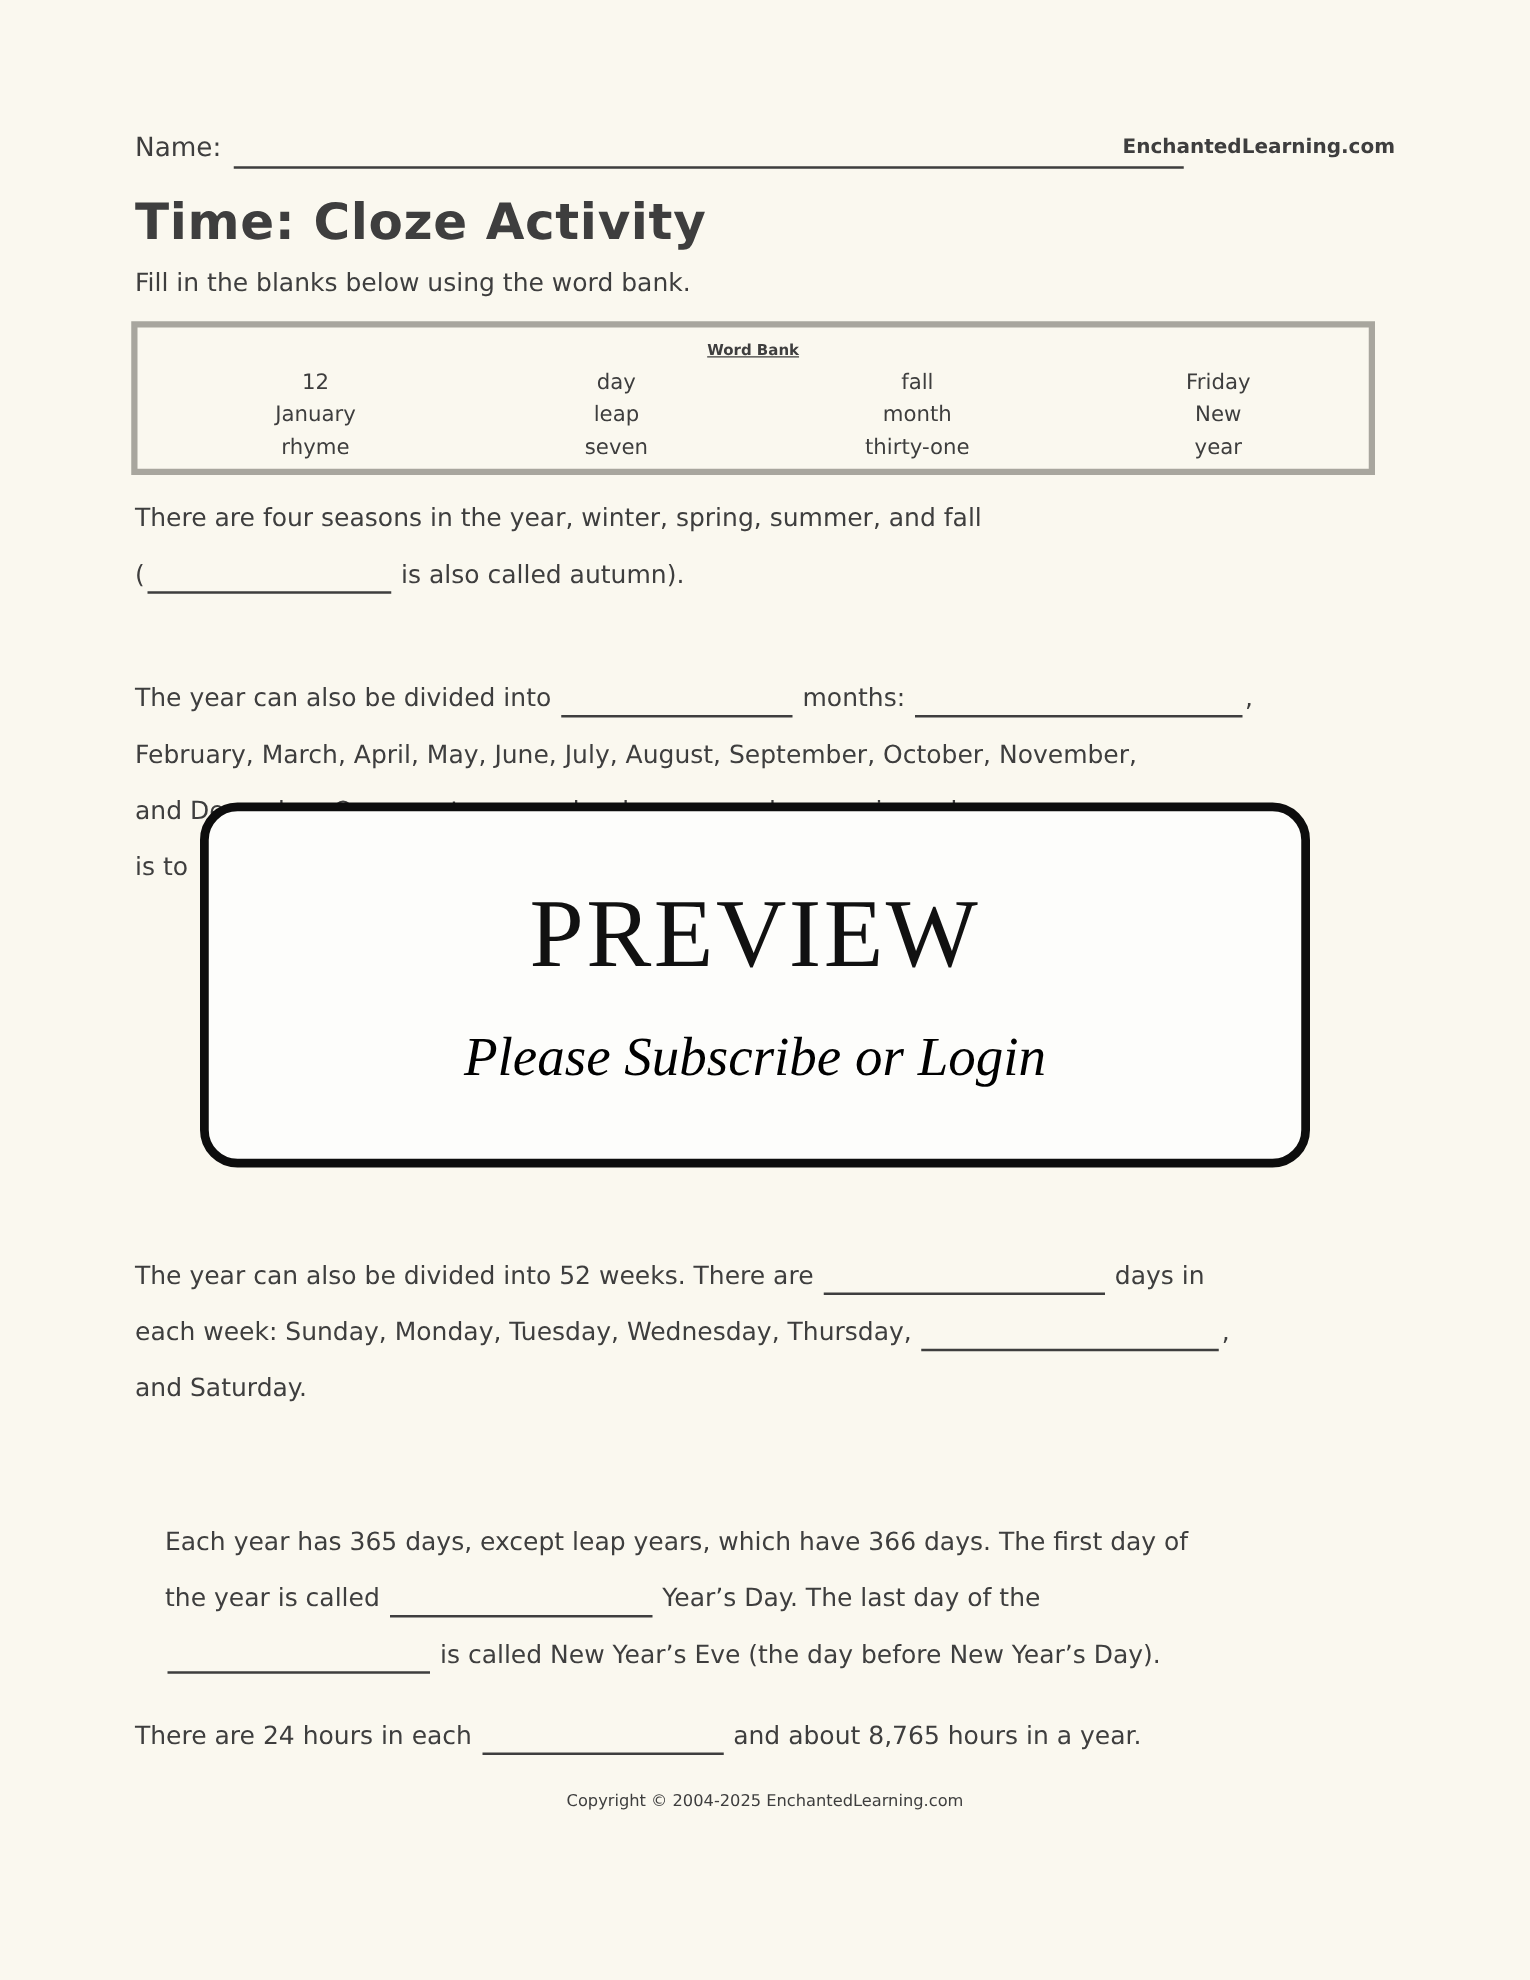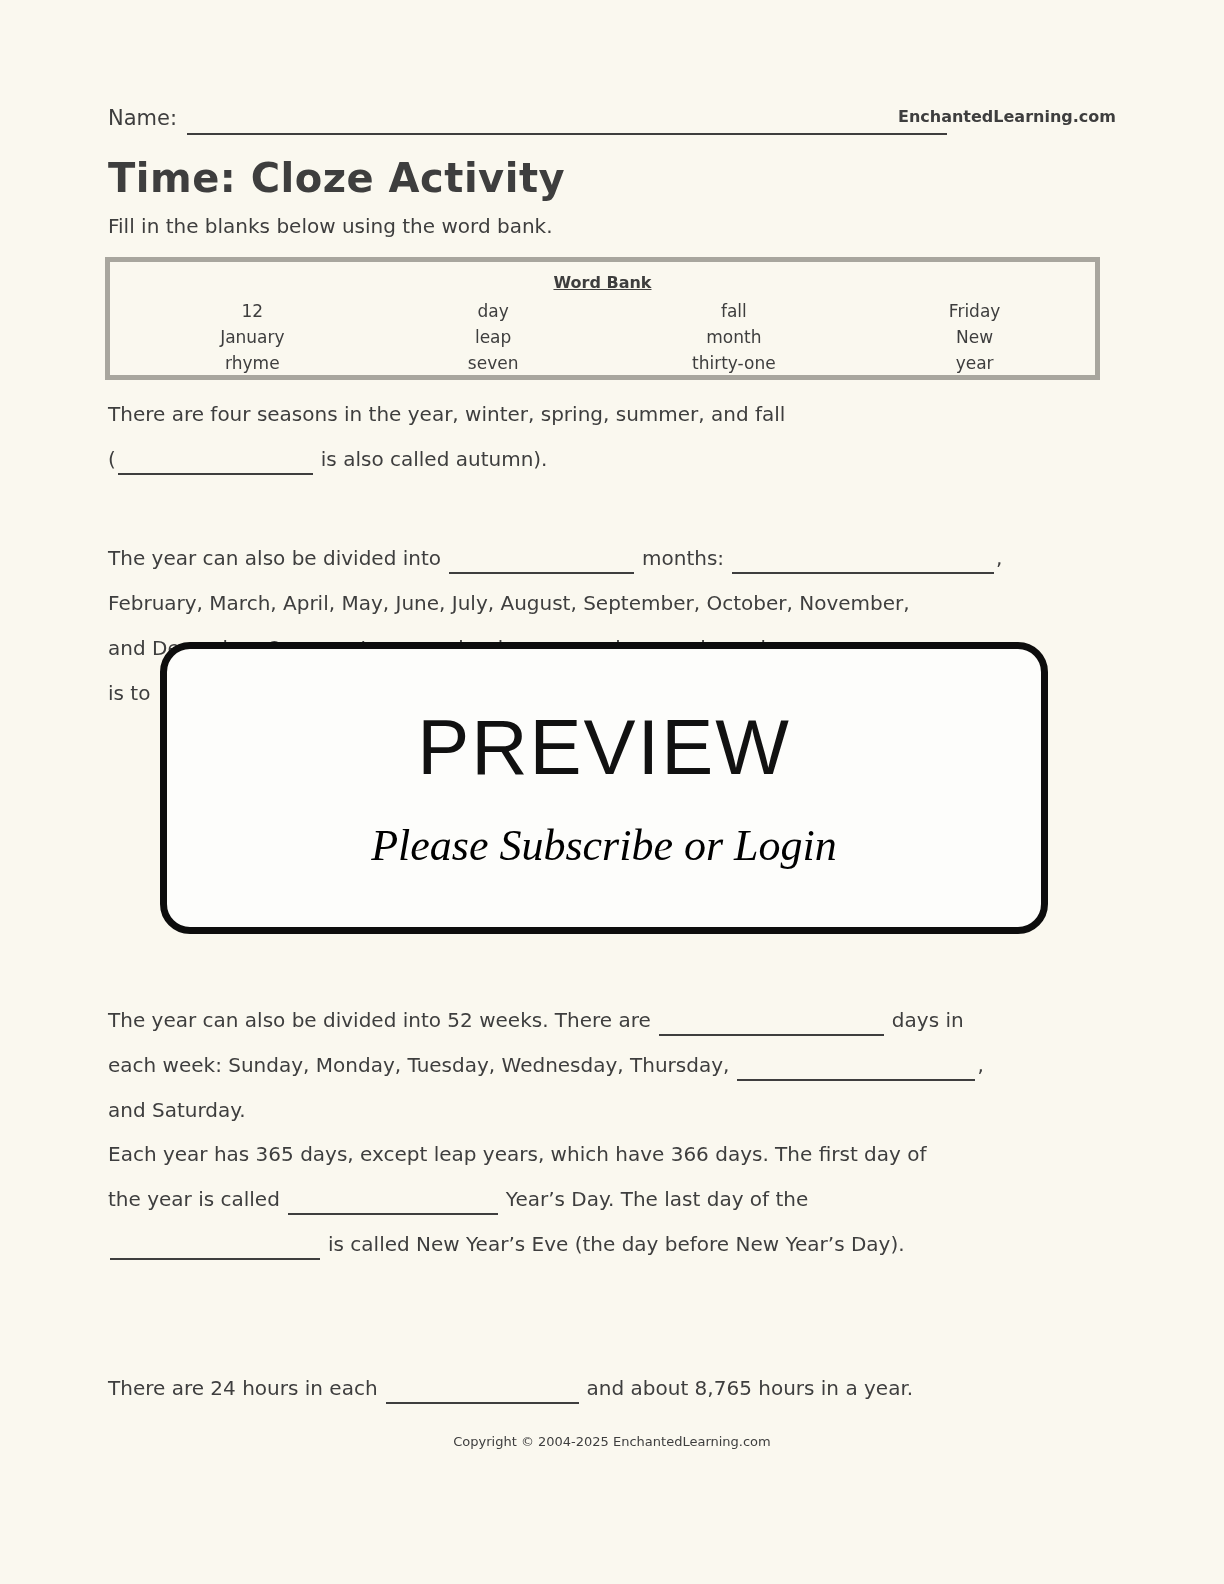--- a/index.html
+++ b/index.html
@@ -18,52 +18,52 @@
   .name-line{display:inline-block;width:760px;border-bottom:2px solid #3e3e3e;vertical-align:-10px;margin-left:10px;}
   .site-logo{position:absolute;right:108px;top:107px;font-size:16px;font-weight:bold;}
   .page-title{position:absolute;left:108px;top:155px;font-size:40px;font-weight:bold;letter-spacing:0.5px;}
   .instructions{position:absolute;left:108px;top:214px;font-size:20px;}
 
   
   .word-bank{
     position:absolute;left:105px;top:257px;width:995px;height:123px;
     border:5px solid #a8a69e;background:#faf8ef;box-sizing:border-box;
   }
-  .word-bank-title{ text-align:center;font-size:16px;font-weight:bold;text-decoration:underline;margin-top:11px;}
+  .word-bank-title{ text-align:center;font-size:12px;font-weight:bold;text-decoration:underline;margin-top:11px;}
   .word-bank-grid{
     display:grid;grid-template-columns:repeat(4,1fr);
     font-size:17px;line-height:26px;text-align:center;margin-top:6px;padding-left:22px;
   }
 
   
   .para{position:absolute;left:108px;width:1010px;font-size:20px;}
   .line{height:45px;line-height:45px;white-space:nowrap;}
   .blank{display:inline-block;border-bottom:2px solid #3e3e3e;vertical-align:-9px;margin:0 8px;}
   .blank.tight-right{margin-right:2px;}
   .blank.no-left{margin-left:2px;}
   .w185{width:185px}.w195{width:195px}.w210{width:210px}
   .w225{width:225px}.w238{width:238px}.w250{width:250px}
   .w262{width:262px}.w193{width:193px}
 
   #para1{top:392px;}
   #para2{top:536px;}
   #para3{top:998px;}
-  #para4{top:1132px;}
+  #para4{top:1211px;margin-left:24px;}
   #para5{top:1366px;}
 
   
   .preview-box{
     position:absolute;left:160px;top:642px;width:888px;height:292px;
     background:#fdfdfb;border:7px solid #0d0d0d;border-radius:30px;
     box-sizing:border-box;
     display:flex;flex-direction:column;align-items:center;justify-content:center;
     gap:38px;z-index:5;
   }
   .preview-title{
-    font-family:Liberation Sans, sans-serif;
+    font-family:Liberation Serif, serif;
     font-size:78px;color:#111;letter-spacing:2px;line-height:1;
   }
   .preview-subtitle{
     font-family:"Liberation Serif","DejaVu Serif",serif;
     font-style:italic;font-size:44px;color:#000000;line-height:1;text-align:center;
   }
 
   .footer{
     position:absolute;left:0;top:1434px;width:100%;
     text-align:center;font-size:13px;

